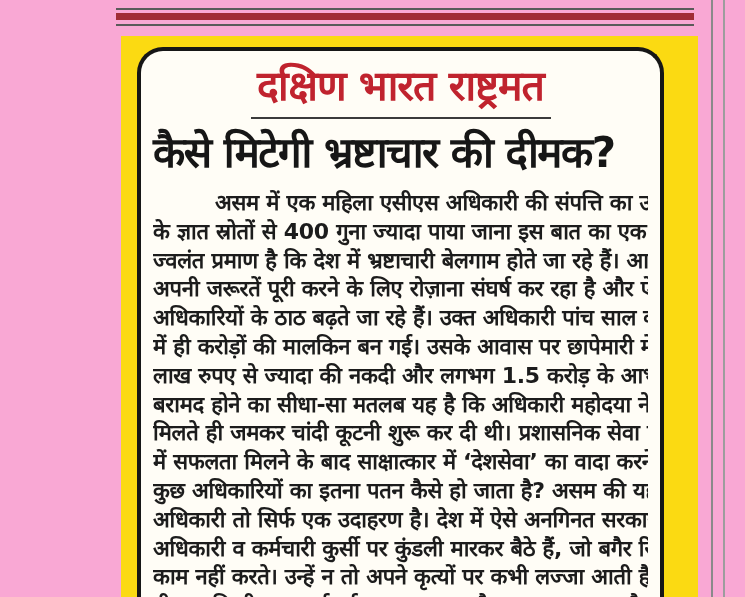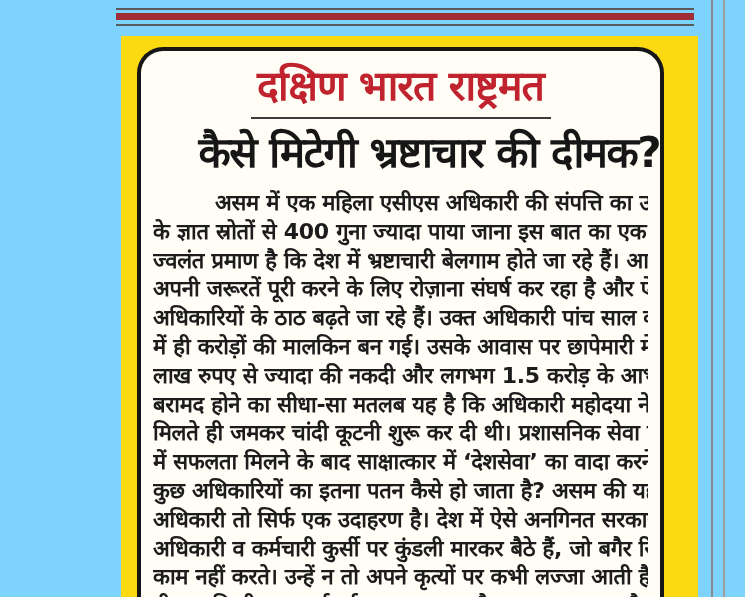--- a/index.html
+++ b/index.html
@@ -5,21 +5,21 @@
   html, body {
     margin: 0;
     padding: 0;
     background: #ffffff;
     font-family: "DejaVu Sans", "Liberation Sans", sans-serif;
   }
   .page {
     position: relative;
     width: 745px;
     height: 597px;
-    background: #7dd3fc;
+    background: #f9a8d4;
     overflow: hidden;
   }
   
   .rule-thin {
     position: absolute;
     left: 116px;
     width: 578px;
     height: 2px;
     background: #5a5a5a;
   }
@@ -76,21 +76,21 @@
     white-space: nowrap;
   }
   .masthead-rule {
     width: 300px;
     height: 2px;
     background: #3b3b3b;
     margin: 7px auto 0 auto;
   }
   .headline {
     margin: 5px 0 0 12px;
-    text-align: right;
+    text-align: left;
     color: #161616;
     font-size: 42px;
     line-height: 58px;
     font-weight: 700;
     letter-spacing: -1.5px;
     white-space: nowrap;
   }
   .body-text {
     margin: 7px 12px 0 12px;
     color: #1c1c1c;

